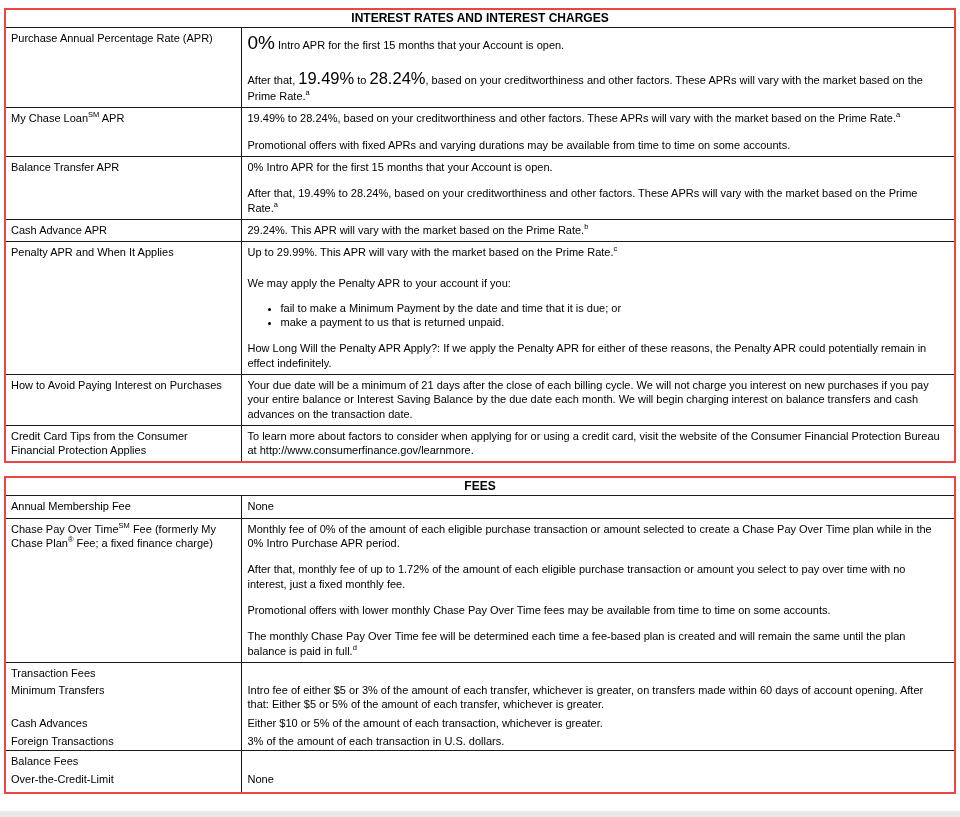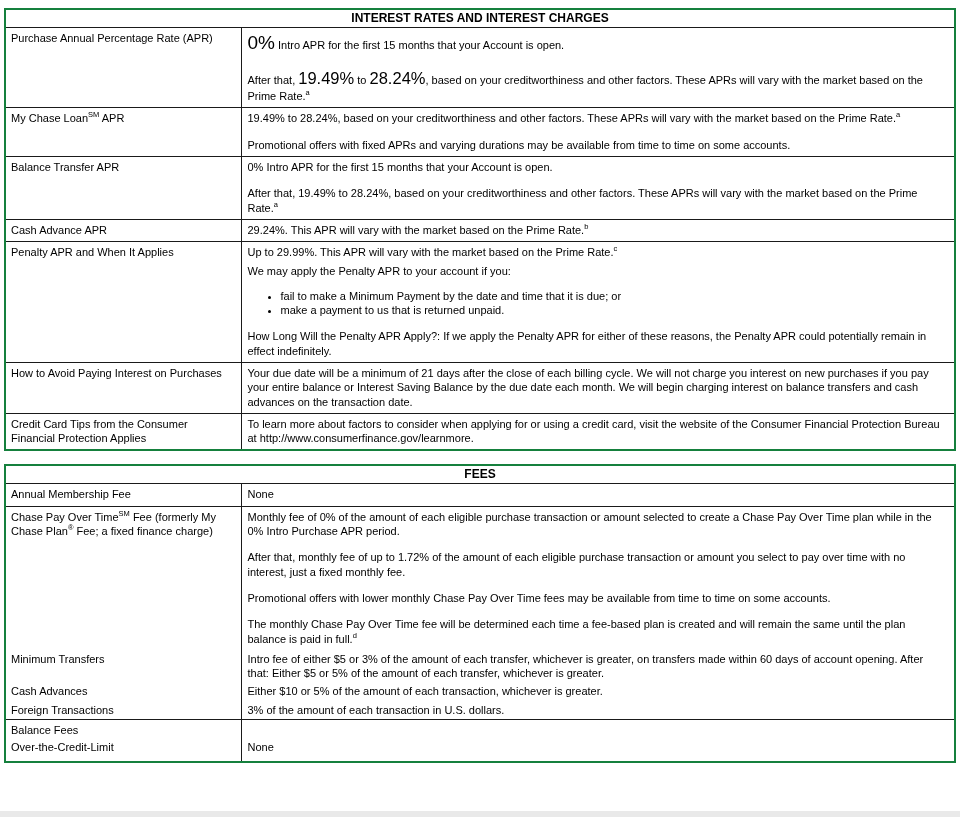--- a/index.html
+++ b/index.html
@@ -13,21 +13,21 @@
     min-height: 811px;
     background: #fff;
     box-sizing: border-box;
     padding: 8px 4px 1px 4px;
   }
   table.schumer {
     width: 952px;
     margin: 0 auto;
     border-collapse: collapse;
     table-layout: fixed;
-    border: 2px solid #15803d;
+    border: 2px solid #ef4444;
     background: #fff;
   }
   table.schumer:first-of-type { margin-bottom: 13px; }
   col.label-col { width: 236px; }
   th.tbl-title {
     font-size: 12px;
     font-weight: bold;
     text-align: center;
     padding: 1px 4px 2px;
     border-bottom: 1px solid #1a1a1a;
@@ -48,21 +48,21 @@
   .b { font-weight: normal; }
   .xl { font-size: 19px; }
   .lg { font-size: 16.5px; }
   sup {
     font-size: 7.5px;
     vertical-align: super;
     line-height: 0;
   }
   .content p { margin: 0; }
   .content p + p, .content ul + p { margin-top: 12px; }
-  .content p.tight { margin-top: 4px; }
+  .content p.tight { margin-top: 16px; }
   .content ul { margin: 11px 0 0 0; padding-left: 33px; }
   .content li { margin: 0; padding: 0; }
 </style>
 </head>
 <body>
 
 <div class="page">
 
   <table class="schumer">
     <colgroup>
@@ -148,20 +148,24 @@
         </tr>
         <tr class="normal">
           <td class="label"><span class="b">Chase Pay Over Time</span><sup class="b">SM</sup><span class="b"> Fee</span><span> (formerly My Chase Plan</span><sup>®</sup><span> Fee; a fixed finance charge)</span></td>
           <td class="content">
             <p><span>Monthly fee of </span><span class="b">0%</span><span> of the amount of each eligible purchase transaction or amount selected to create a Chase Pay Over Time plan while in the 0% Intro Purchase APR period.</span></p>
             <p><span>After that, monthly fee of up to </span><span class="b">1.72%</span><span> of the amount of each eligible purchase transaction or amount you select to pay over time with no interest, just a fixed monthly fee.</span></p>
             <p><span>Promotional offers with lower monthly Chase Pay Over Time fees may be available from time to time on some accounts.</span></p>
             <p><span>The monthly Chase Pay Over Time fee will be determined each time a fee-based plan is created and will remain the same until the plan balance is paid in full.</span><sup>d</sup></p>
           </td>
         </tr>
+        <tr class="section">
+          <td class="label"><span class="b">Transaction Fees</span></td>
+          <td class="content"></td>
+        </tr>
         <tr class="sub">
           <td class="label"><span>Minimum Transfers</span></td>
           <td class="content">
             <p><span>Intro fee of either </span><span class="b">$5</span><span> or </span><span class="b">3%</span><span> of the amount of each transfer, whichever is greater, on transfers made within 60 days of account opening. After that: Either </span><span class="b">$5</span><span> or </span><span class="b">5%</span><span> of the amount of each transfer, whichever is greater.</span></p>
           </td>
         </tr>
         <tr class="sub">
           <td class="label"><span>Cash Advances</span></td>
           <td class="content">
             <p><span>Either </span><span class="b">$10</span><span> or </span><span class="b">5%</span><span> of the amount of each transaction, whichever is greater.</span></p>

